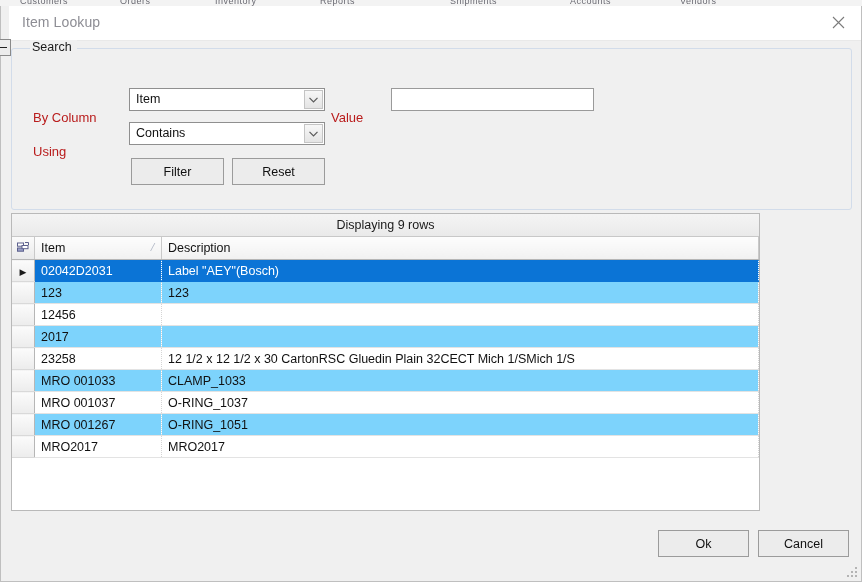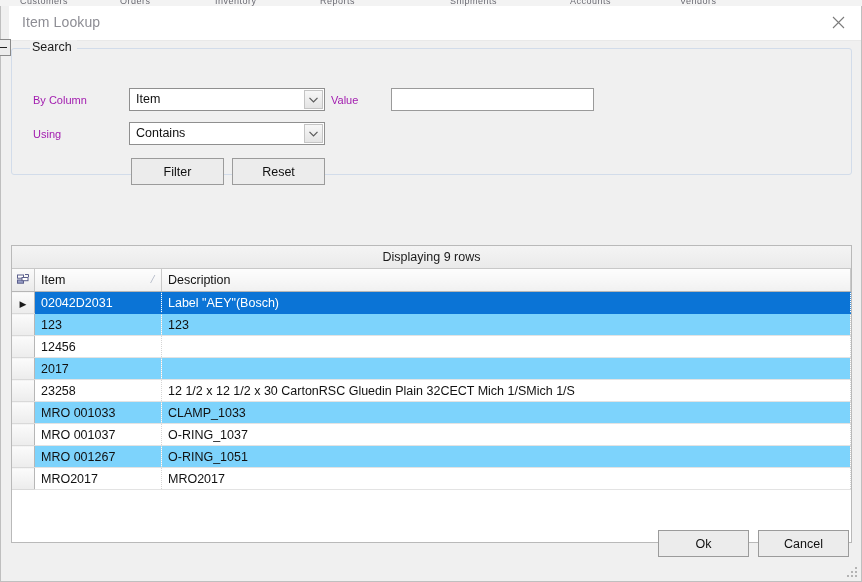--- a/index.html
+++ b/index.html
@@ -21,30 +21,30 @@
           border:1px solid #bfbfbf;border-top:none;box-sizing:border-box;padding-left:8px;}
 
   
   .titlebar{position:relative;height:34px;background:#ffffff;border-bottom:1px solid #e9e9e9;}
   .title-text{position:absolute;left:13px;top:8px;font-size:14px;color:#8d8d94;letter-spacing:.1px;}
   .close-btn{position:absolute;right:0;top:0;width:46px;height:33px;display:flex;
              align-items:center;justify-content:center;cursor:default;}
   .close-btn svg{display:block;}
 
   
-  .groupbox{position:absolute;left:10px;top:42px;width:841px;height:127px;
+  .groupbox{position:absolute;left:10px;top:42px;width:841px;height:162px;
             background:#f0f0f0;border:1px solid #d2dcea;border-radius:3px;box-sizing:border-box;}
   .gb-legend{position:absolute;left:18px;top:-9px;background:#f0f0f0;padding:0 5px 0 2px;
              font-size:12.5px;color:#1a1a1a;}
   .gb-toggle{position:absolute;left:-18px;top:-10px;width:17px;height:17px;background:#ececec;
              border:1px solid #8a8a8a;box-sizing:border-box;display:flex;align-items:center;
              justify-content:center;font-size:11px;line-height:1;color:#222;cursor:default;}
   .gb-toggle i{display:block;width:8px;height:1.5px;background:#222;font-style:normal;}
 
-  .lbl{position:absolute;font-size:11px;color:#a21caf;}
+  .lbl{position:absolute;font-size:13px;color:#b91c1c;margin-top:16px;}
   .lbl-bycolumn{left:32px;top:88px;}
   .lbl-using{left:32px;top:122px;}
   .lbl-value{left:330px;top:88px;}
 
   
   .combo{position:absolute;height:23px;background:#fff;border:1px solid #8f8f8f;
          box-sizing:border-box;}
   .combo .cval{position:absolute;left:6px;top:3px;font-size:12.5px;color:#111;}
   .combo .carrow{position:absolute;right:1px;top:1px;width:19px;height:19px;
                  background:linear-gradient(#f7f7f7,#e4e4e4);border:1px solid #c4c4c4;
@@ -62,22 +62,22 @@
   
   .btn{position:absolute;height:27px;background:#ececec;border:1px solid #9b9b9b;
        box-sizing:border-box;display:flex;align-items:center;justify-content:center;
        font-size:12.5px;color:#111;cursor:default;}
   .btn-filter{left:130px;top:152px;width:93px;}
   .btn-reset{left:231px;top:152px;width:93px;}
   .btn-ok{left:657px;top:524px;width:91px;}
   .btn-cancel{left:757px;top:524px;width:91px;}
 
   
-  .gridwrap{position:absolute;left:10px;top:207px;width:841px;height:298px;
-            background:#fff;border:1px solid #b9b9b9;box-sizing:border-box;margin-top:32px;}
+  .gridwrap{position:absolute;left:10px;top:207px;width:749px;height:298px;
+            background:#fff;border:1px solid #b9b9b9;box-sizing:border-box;}
   .grid-caption{height:22px;background:linear-gradient(#f4f4f4,#eaeaea);
                 border-bottom:1px solid #c8c8c8;display:flex;align-items:center;
                 justify-content:center;font-size:12.5px;color:#1a1a1a;}
 
   table.grid{width:100%;border-collapse:collapse;table-layout:fixed;}
   table.grid th{height:22px;background:linear-gradient(#fdfdfd,#f1f1f1);
                 border-right:1px solid #c9c9c9;border-bottom:1px solid #b6b6b6;
                 font-weight:normal;font-size:12.5px;color:#111;text-align:left;
                 padding:0 0 0 6px;position:relative;}
   table.grid th.col-sel{width:22px;padding:0;text-align:center;

